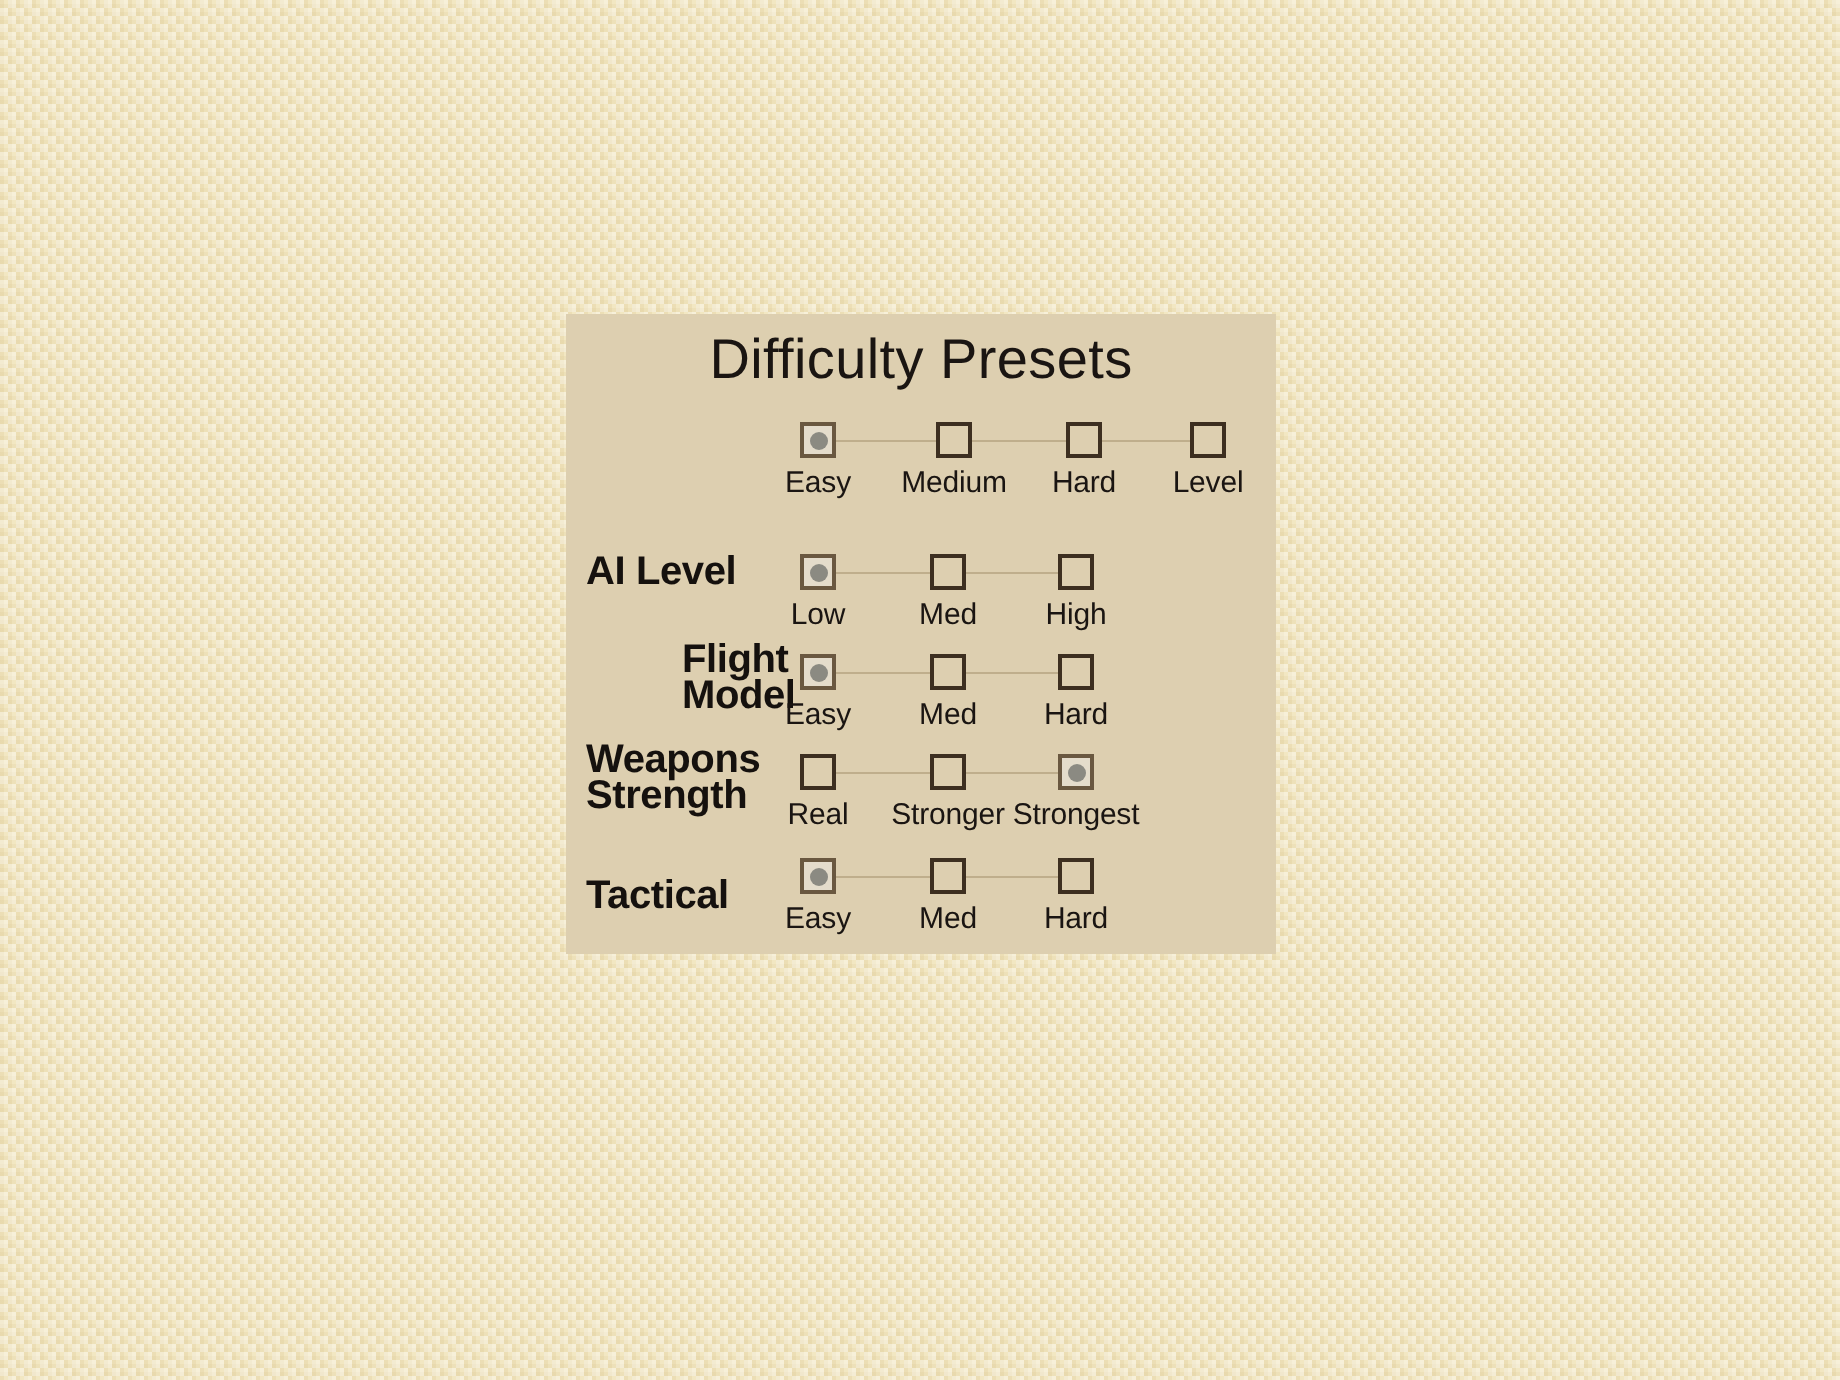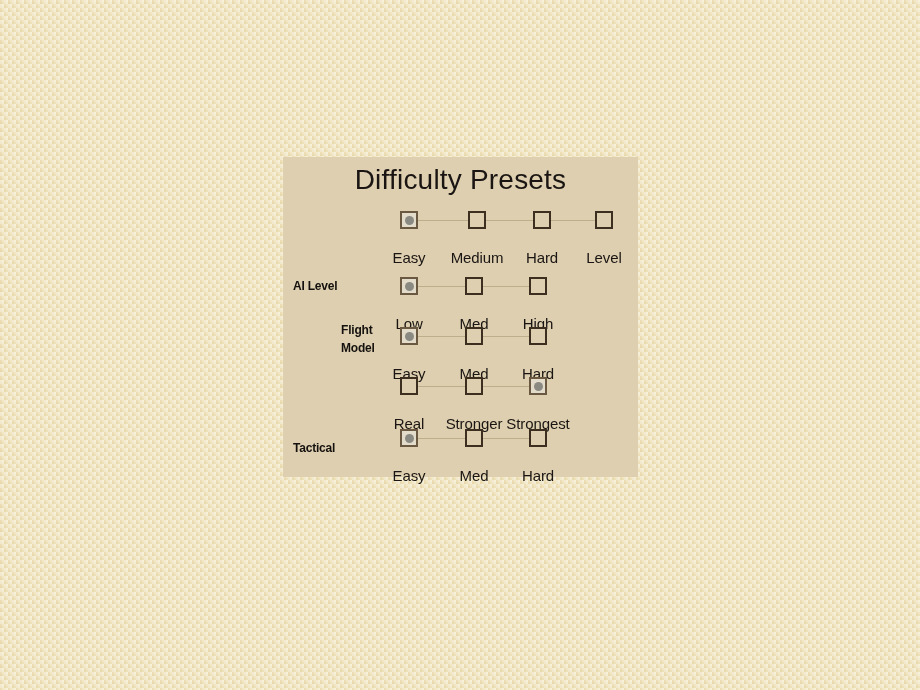--- a/index.html
+++ b/index.html
@@ -71,21 +71,21 @@
     left: 0;
     width: 355px;
     height: 52px;
   }
 
   .row-label {
     position: absolute;
     left: 10px;
     width: 96px;
     text-align: left;
-    font-size: 12px;
+    font-size: 20px;
     font-weight: bold;
     color: #15110e;
     line-height: 18px;
     letter-spacing: -0.2px;
   }
 
   .cells {
     position: absolute;
     left: 106px;
     top: 0;
@@ -132,21 +132,21 @@
     height: 9px;
     margin-left: -4.5px;
     margin-top: -4.5px;
     border-radius: 50%;
     background: #8b8a82;
   }
 
   .cell-label {
     position: absolute;
     left: 50%;
-    top: 40px;
+    top: 24px;
     transform: translateX(-50%);
     font-size: 15px;
     color: #1a1512;
     white-space: nowrap;
     letter-spacing: -0.1px;
   }
 </style>
 </head>
 <body>
 
@@ -209,20 +209,21 @@
               <div class="box"></div>
               <div class="cell-label">Med</div>
             </div>
             <div class="cell" style="left: 149px;">
               <div class="box"></div>
               <div class="cell-label">Hard</div>
             </div>
           </div>
         </div>
         <div class="opt-row" style="top: 218px;">
+          <div class="row-label" style="top: -4px;">Weapons<br>Strength</div>
           <div class="cells">
             <div class="connector" style="left: 20px; width: 129px;"></div>
             <div class="cell" style="left: 20px;">
               <div class="box"></div>
               <div class="cell-label">Real</div>
             </div>
             <div class="cell" style="left: 85px;">
               <div class="box"></div>
               <div class="cell-label">Stronger</div>
             </div>

